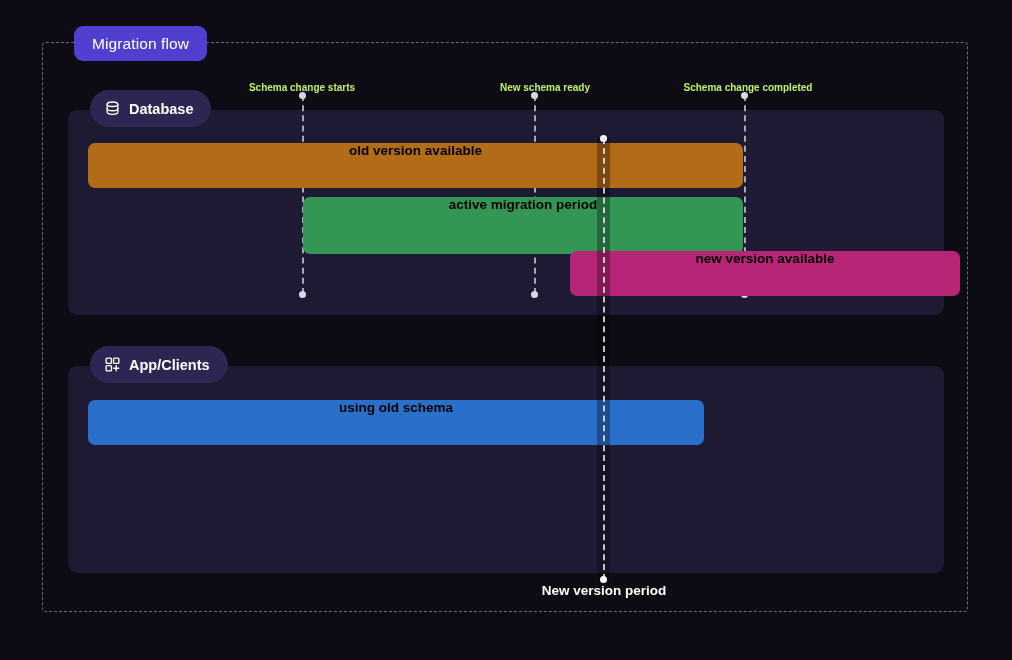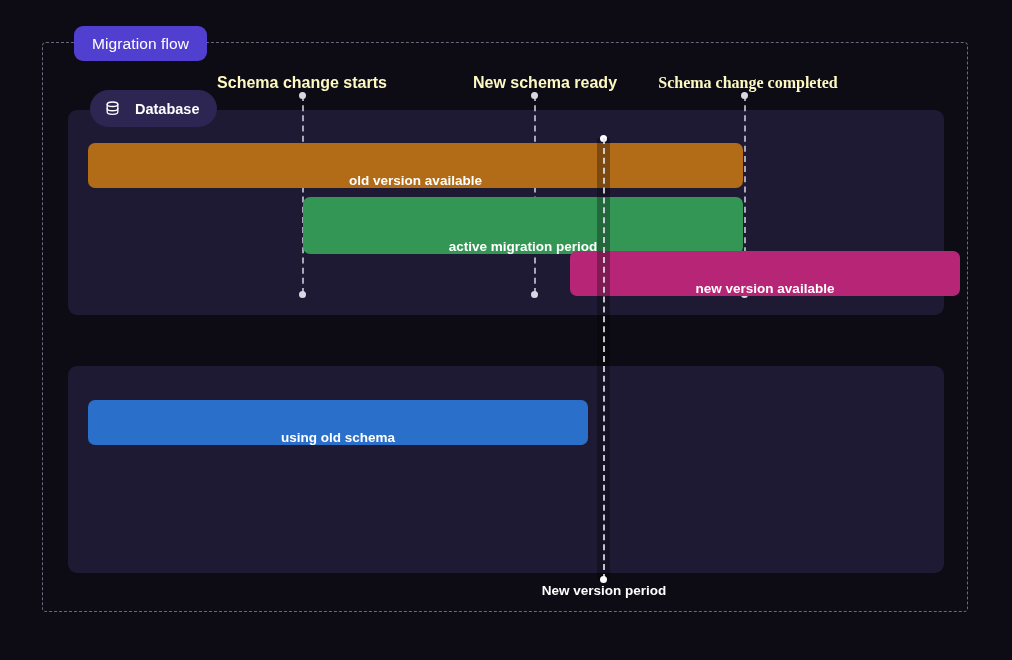--- a/index.html
+++ b/index.html
@@ -59,21 +59,21 @@
   .lane-db  { top: 110px; height: 205px; }
   .lane-app { top: 366px; height: 207px; }
 
   
   .lane-pill {
     position: absolute;
     height: 37px;
     padding: 0 18px 0 14px;
     display: flex;
     align-items: center;
-    gap: 14px;
+    gap: 8px;
     background: #2d2552;
     border-radius: 19px;
     color: #ffffff;
     font-size: 14.5px;
     font-weight: bold;
     z-index: 30;
     white-space: nowrap;
   }
   .pill-db  { left: 90px; top: 90px;  }
   .pill-app { left: 90px; top: 346px; }
@@ -99,24 +99,24 @@
     width: 7px; height: 7px;
     margin-left: -3.5px;
     border-radius: 50%;
     background: #d9d7e4;
   }
   .marker .mdot.top { top: -3.5px; }
   .marker .mdot.bot { bottom: -3.5px; }
 
   .marker-label {
     position: absolute;
-    top: 74px;
-    transform: translateX(-50%);
-    color: #fef9c3;
-    font-size: 16px;
+    top: 82px;
+    transform: translateX(-50%);
+    color: #bef264;
+    font-size: 10px;
     font-weight: bold;
     white-space: nowrap;
     z-index: 30;
   }
 
   
   .deploy-line {
     position: absolute;
     left: 597px;
     top: 138px;
@@ -154,24 +154,24 @@
     font-size: 13.5px;
     font-weight: bold;
     white-space: nowrap;
     z-index: 30;
   }
 
   
   .bar {
     position: absolute;
     display: flex;
-    align-items: flex-end;
+    align-items: flex-start;
     justify-content: center;
     border-radius: 7px;
-    color: #ffffff;
+    color: #000000;
     font-size: 13.5px;
     font-weight: bold;
     z-index: 15;
     white-space: nowrap;
   }
 </style>
 </head>
 <body>
 
 <div id="stage">
@@ -189,55 +189,67 @@
     <span>
       <svg width="17" height="17" viewBox="0 0 24 24" fill="none" stroke="#ffffff" stroke-width="1.9" stroke-linecap="round" stroke-linejoin="round">
         <ellipse cx="12" cy="6" rx="7.5" ry="3.2"></ellipse>
         <path d="M4.5 6v6c0 1.77 3.36 3.2 7.5 3.2s7.5-1.43 7.5-3.2V6"></path>
         <path d="M4.5 12v5c0 1.77 3.36 3.2 7.5 3.2s7.5-1.43 7.5-3.2v-5"></path>
       </svg>
     </span>
     <span>Database</span>
   </div>
 
+  <div class="lane-pill pill-app">
+    <span>
+      <svg width="17" height="17" viewBox="0 0 24 24" fill="none" stroke="#ffffff" stroke-width="1.9" stroke-linecap="round" stroke-linejoin="round">
+        <rect x="3" y="3" width="7.5" height="7.5" rx="1.2"></rect>
+        <rect x="13.5" y="3" width="7.5" height="7.5" rx="1.2"></rect>
+        <rect x="3" y="13.5" width="7.5" height="7.5" rx="1.2"></rect>
+        <path d="M17.25 13.7v7.1"></path>
+        <path d="M13.7 17.25h7.1"></path>
+      </svg>
+    </span>
+    <span>App/Clients</span>
+  </div>
 
   <div class="marker" style="left:298px; top:95px; width:9px; height:199px;">
     <span class="mdot top"></span>
     <span class="mline"></span>
     <span class="mdot bot"></span>
   </div>
   <div class="marker-label" style="left:302px;">Schema change starts</div>
 
   <div class="marker" style="left:530px; top:95px; width:9px; height:199px;">
     <span class="mdot top"></span>
     <span class="mline"></span>
     <span class="mdot bot"></span>
   </div>
   <div class="marker-label" style="left:535px;margin-left:10px;">New schema ready</div>
 
   <div class="marker" style="left:740px; top:95px; width:9px; height:199px;">
     <span class="mdot top"></span>
     <span class="mline"></span>
     <span class="mdot bot"></span>
   </div>
-  <div class="marker-label" style="left:748px;font-family:Liberation Serif, serif;">Schema change completed</div>
+  <div class="marker-label" style="left:748px;">Schema change completed</div>
 
   <div class="bar" style="left:88px;  top:143px; width:655px; height:45px; background:#b26b17;">
     <span>old version available</span>
   </div>
 
   <div class="bar" style="left:303px; top:197px; width:440px; height:57px; background:#339654;">
     <span>active migration period</span>
   </div>
 
   <div class="bar" style="left:534px; top:251px; width:390px; height:45px; background:#b72676;margin-left:36px;">
     <span>new version available</span>
   </div>
 
-  <div class="bar" style="left:88px;  top:400px; width:500px; height:45px; background:#2a6fc9;">
+  <div class="bar" style="left:88px;  top:400px; width:616px; height:45px; background:#2a6fc9;">
     <span>using old schema</span>
   </div>
 
 
 
   <div class="deploy-line">
     <span class="ddot top"></span>
     <span class="dline"></span>
     <span class="ddot bot"></span>
   </div>

